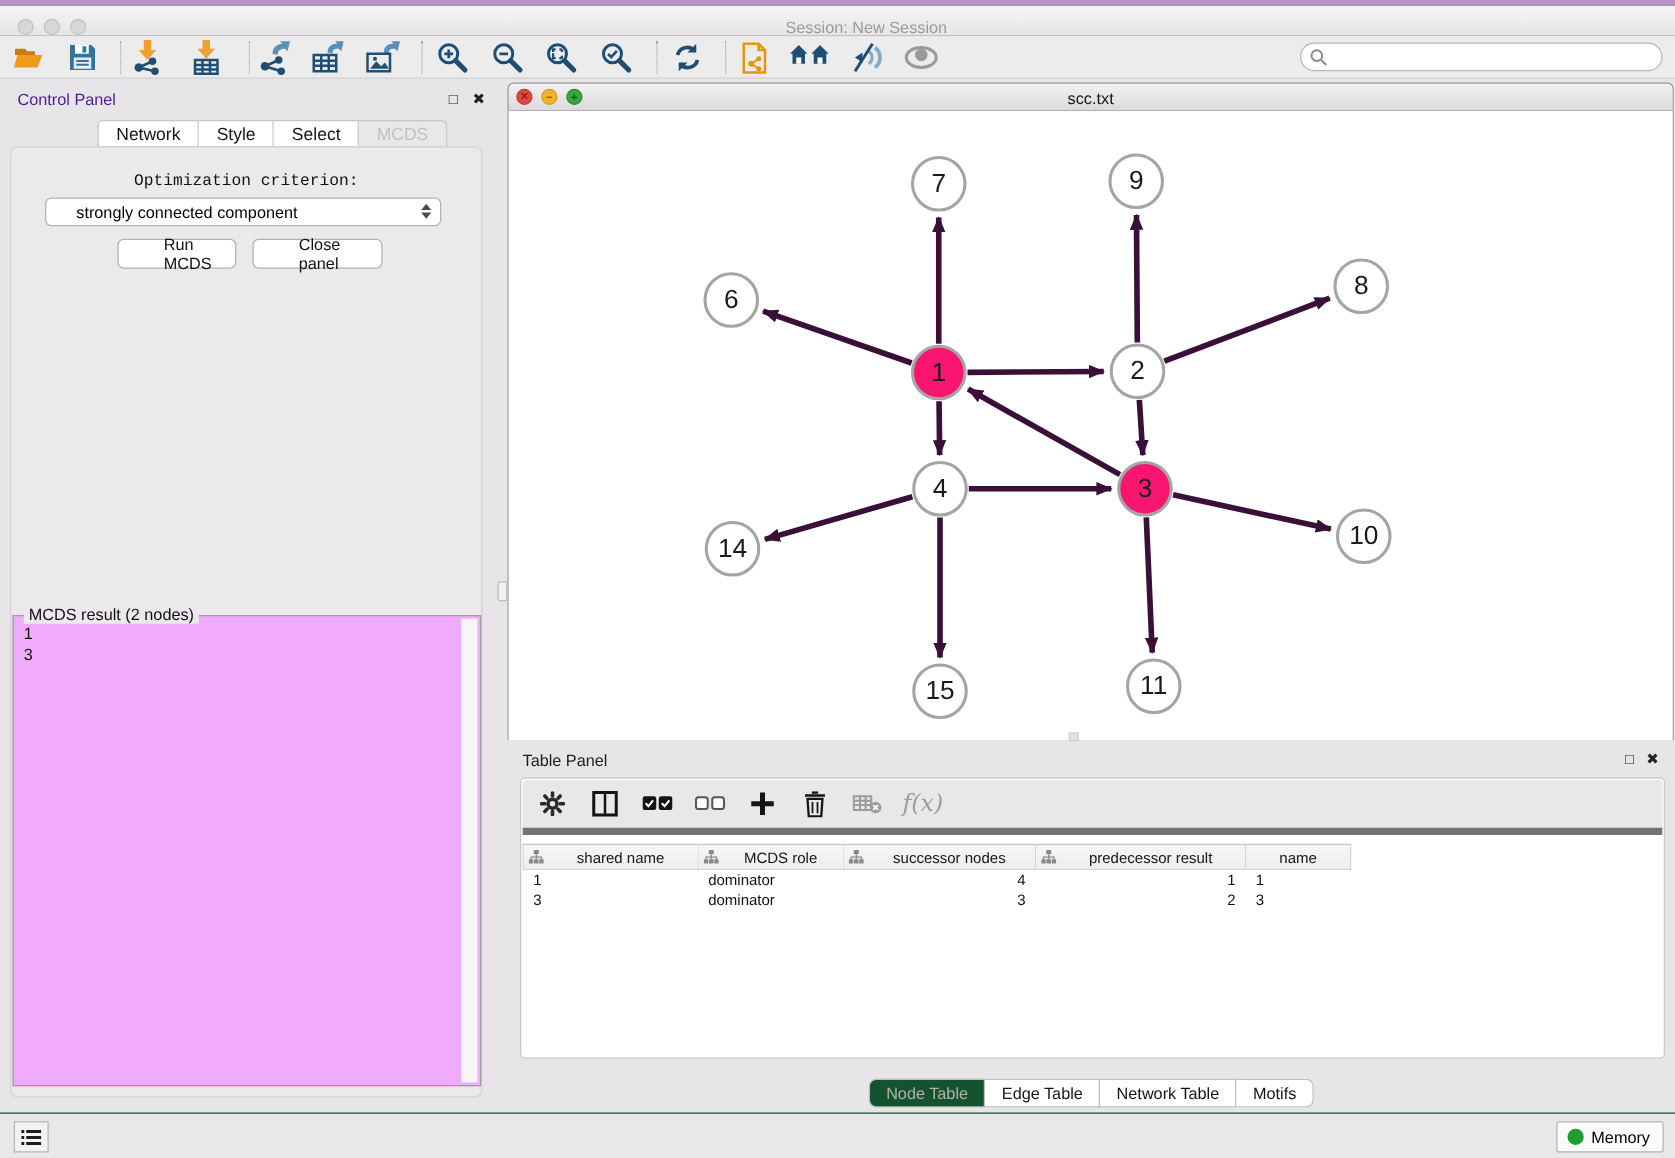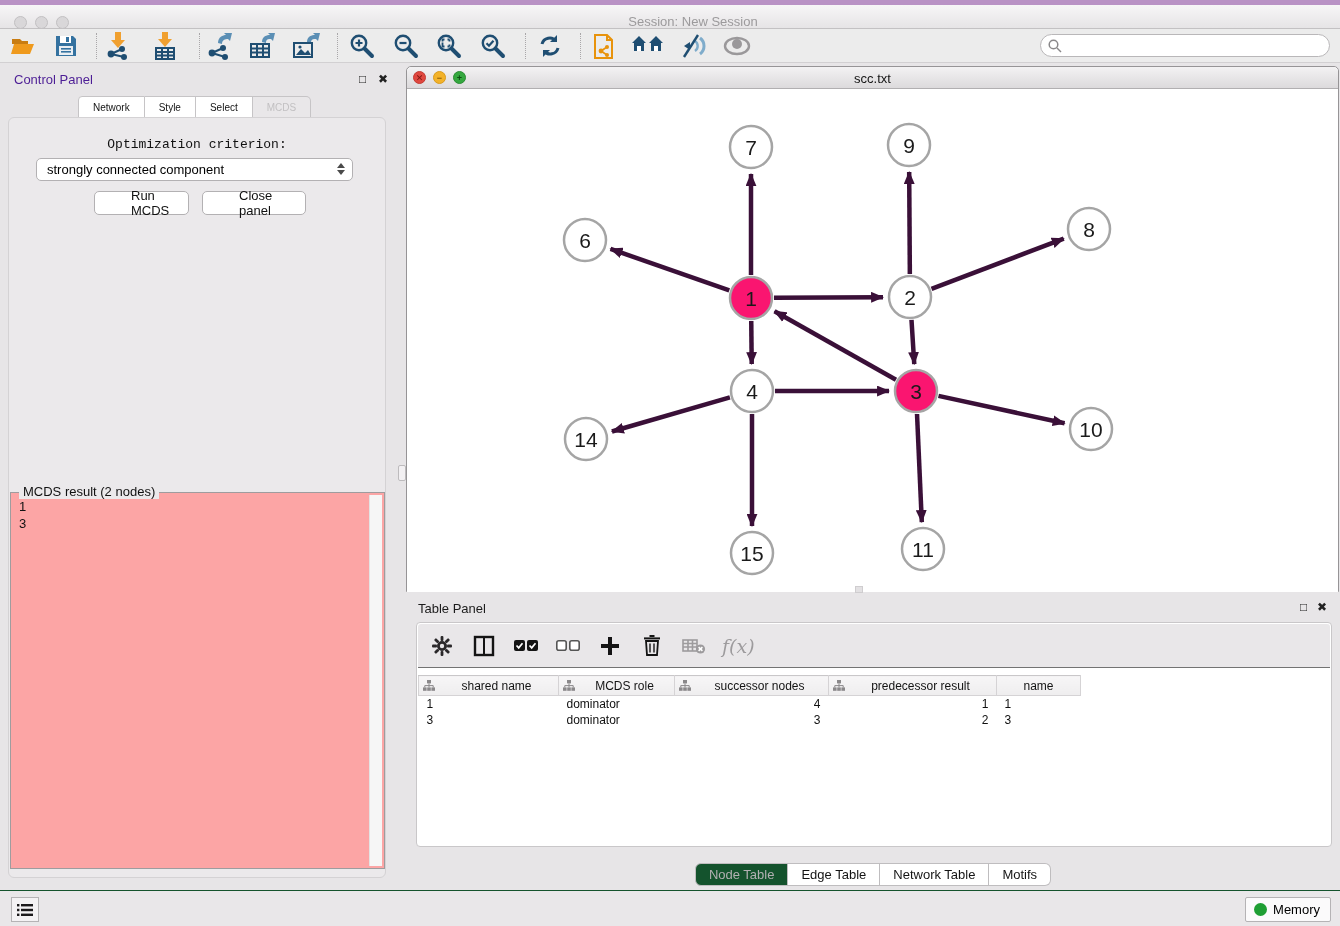--- a/index.html
+++ b/index.html
@@ -20,54 +20,54 @@
   .tb-icon { position:absolute; top:3px; width:34px; height:28px; display:flex; align-items:center; justify-content:center; cursor:pointer; }
   .tb-sep { position:absolute; top:4px; width:0; height:26px; border-left:1px dotted #a9a7a9; }
   .searchbox { position:absolute; left:1040px; top:5px; width:290px; height:23px; background:#fff;
                border:1px solid #b9b7b9; border-radius:12px; display:flex; align-items:center; padding-left:7px; }
   .searchbox input { border:none; outline:none; flex:1; font-size:12px; background:transparent; margin-left:5px; }
 
   
   .cp-title { left:14px; top:72px; font-size:13px; color:#4c1d95; }
   .panel-btn { position:absolute; font-size:12px; color:#222; cursor:pointer; line-height:12px; }
   .cp-tabs { left:78px; top:96px; display:flex; }
-  .tab { height:22px; padding:0 14px; font-size:10px; display:flex; align-items:center; background:#fff;
+  .tab { height:22px; padding:0 14px; font-size:14px; display:flex; align-items:center; background:#fff;
          border:1px solid #c6c4c6; border-left:none; cursor:pointer; color:#141414; }
   .tab:first-child { border-left:1px solid #c6c4c6; border-radius:4px 0 0 0; }
   .tab.active { background:#e9e7e9; color:#c2c0c2; border-radius:0 5px 0 0; cursor:default; }
   .cp-body { left:8px; top:117px; width:378px; height:761px; background:#ebe9eb; border:1px solid #d4d2d4; border-radius:6px; }
   .opt-label { left:0; top:137px; width:394px; text-align:center; font-size:13px; color:#111;font-family:Liberation Mono, monospace; }
   .mac-select { left:36px; top:158px; width:317px; height:23px; background:#fff; border:1px solid #b3b1b3;
-                border-radius:5px; display:flex; align-items:center; padding:0 22px 0 10px; font-size:13px; cursor:pointer; }
+                border-radius:5px; display:flex; align-items:center; padding:0 22px 0 24px; font-size:13px; cursor:pointer; }
   .stepper { position:absolute; right:7px; top:4px; display:flex; flex-direction:column; gap:2px; }
   .tri-up { width:0; height:0; border-left:4px solid transparent; border-right:4px solid transparent; border-bottom:5px solid #4a4a4a; }
   .tri-dn { width:0; height:0; border-left:4px solid transparent; border-right:4px solid transparent; border-top:5px solid #4a4a4a; }
   .mac-btn { position:absolute; top:191px; height:24px; background:#fff; border:1px solid #b3b1b3; border-radius:5px;
              font-size:13px; color:#111; display:flex; align-items:center; justify-content:center; cursor:pointer;padding-left:36px; }
-  .groupbox { left:10px; top:492px; width:375px; height:377px; background:#fca5a5; border:1px solid #9e9c9e; }
+  .groupbox { left:10px; top:492px; width:375px; height:377px; background:#f0abfc; border:1px solid #9e9c9e; }
   .groupbox-label { position:absolute; left:8px; top:-9px; background:#ebe9eb; padding:0 4px; font-size:13px; color:#111; }
   .result-text { position:absolute; left:8px; top:5px; font-size:13px; color:#111; line-height:17px; white-space:pre-line; }
   .gb-scroll { position:absolute; right:2px; top:2px; width:13px; height:371px; background:#f6f6f6; border-left:1px solid #e3e3e3; }
 
   
   .netwin { left:406px; top:66px; width:933px; height:526px; border:1px solid #969496; border-radius:5px 5px 0 0; background:#fff; }
   .netwin-titlebar { position:absolute; left:0; top:0; width:100%; height:22px;
                      background:linear-gradient(#f3f2f3,#dcdadc); border-bottom:1px solid #b1afb1; border-radius:5px 5px 0 0; }
   .nt-dot { position:absolute; top:4px; width:13px; height:13px; border-radius:50%; font-size:9px; font-weight:bold;
             display:flex; align-items:center; justify-content:center; cursor:pointer; }
   .netwin-title { position:absolute; top:4px; width:100%; text-align:center; font-size:13px; color:#141414; }
   .net-canvas { position:absolute; left:0; top:22px; width:931px; height:503px; background:#fff; }
   .split-grip { left:398px; top:465px; width:8px; height:16px; background:#f2f0f2; border:1px solid #bdbbbd; border-radius:2px; }
   .bottom-grip { left:855px; top:586px; width:8px; height:7px; background:#e3e1e3; border:1px solid #cfcdcf; }
 
   
   .tp-title { left:418px; top:601px; font-size:13px; color:#1c1c1c; }
   .tp-body { left:416px; top:622px; width:916px; height:225px; background:#fff; border:1px solid #c9c7c9; border-radius:4px; }
   .tp-toolbar { position:absolute; left:1px; top:1px; width:912px; height:44px; background:#e9e7e9;
-                border-bottom:1px solid #737373; border-radius:3px 3px 0 0; display:flex; align-items:center; padding-left:10px; gap:14px; }
+                border-bottom:6px solid #737373; border-radius:3px 3px 0 0; display:flex; align-items:center; padding-left:10px; gap:14px; }
   .tp-tool { width:28px; height:28px; display:flex; align-items:center; justify-content:center; cursor:pointer; }
   .fx-label { font-family:"DejaVu Serif",serif; font-style:italic; font-size:19px; color:#9d9b9d; cursor:default; }
   .ntable { position:absolute; left:1px; top:52px; border-collapse:collapse; font-size:12px; }
   .ntable th { height:20px; font-weight:normal; font-size:12px; color:#141414; background:linear-gradient(#f7f6f7,#eeedee);
                border:1px solid #d5d3d5; border-top:1px solid #c9c7c9; text-align:center; position:relative; padding:0 4px 0 20px; }
   .th-tree { position:absolute; left:4px; top:4px; }
   .ntable td { height:16px; padding:0 8px; color:#111; border:none; }
   .ntable td.ar { text-align:right; }
   .tp-tabs { left:406px; top:863px; width:934px; display:flex; justify-content:center; }
   .tp-tab { height:23px; padding:0 13px; font-size:13px; display:flex; align-items:center; background:#fff;

